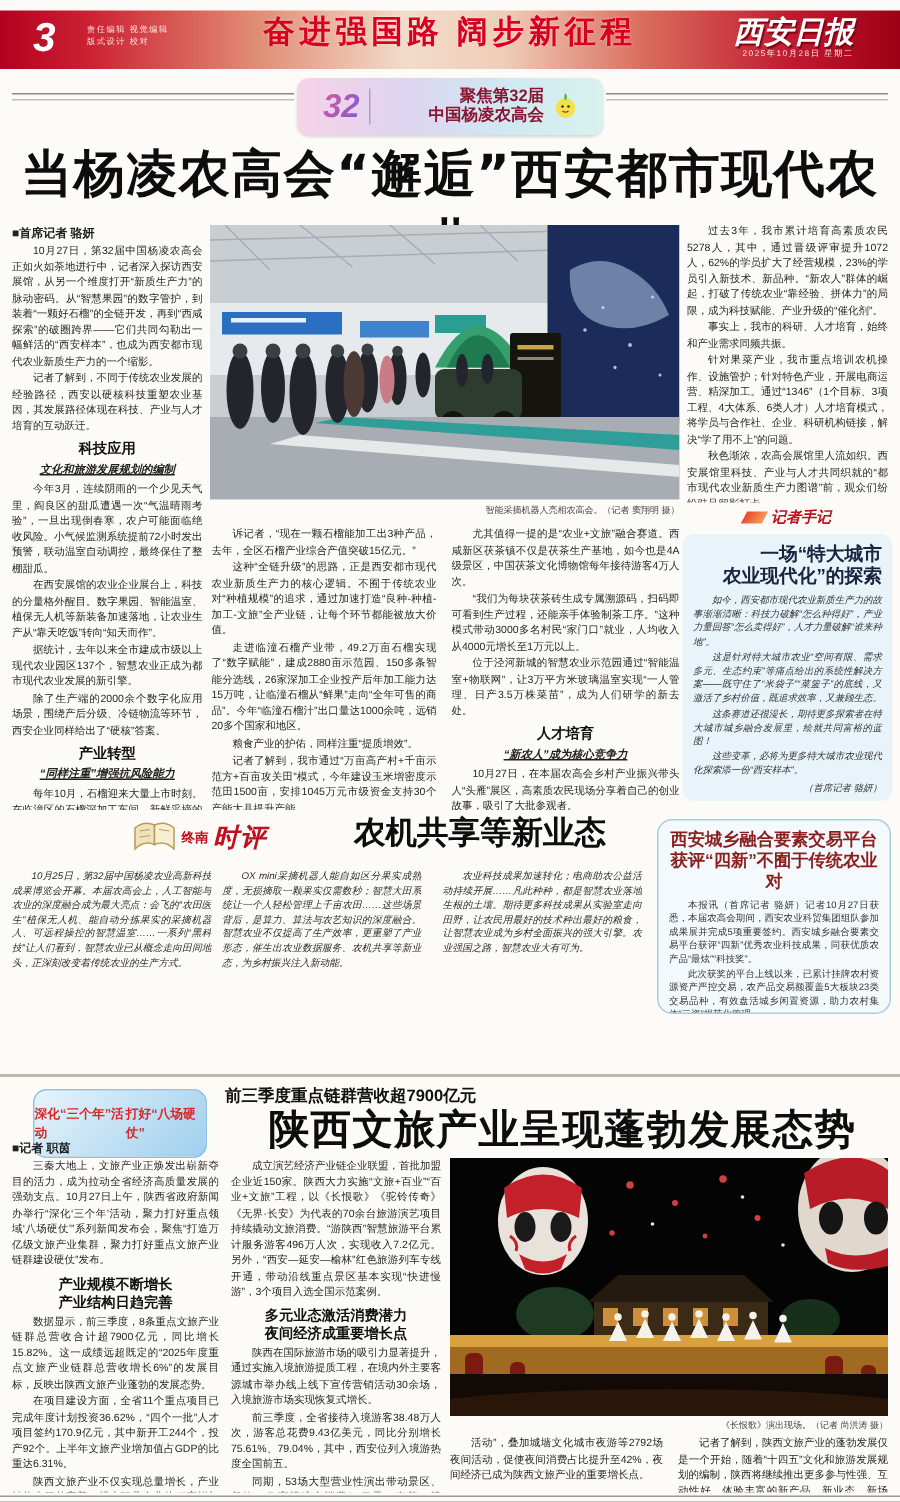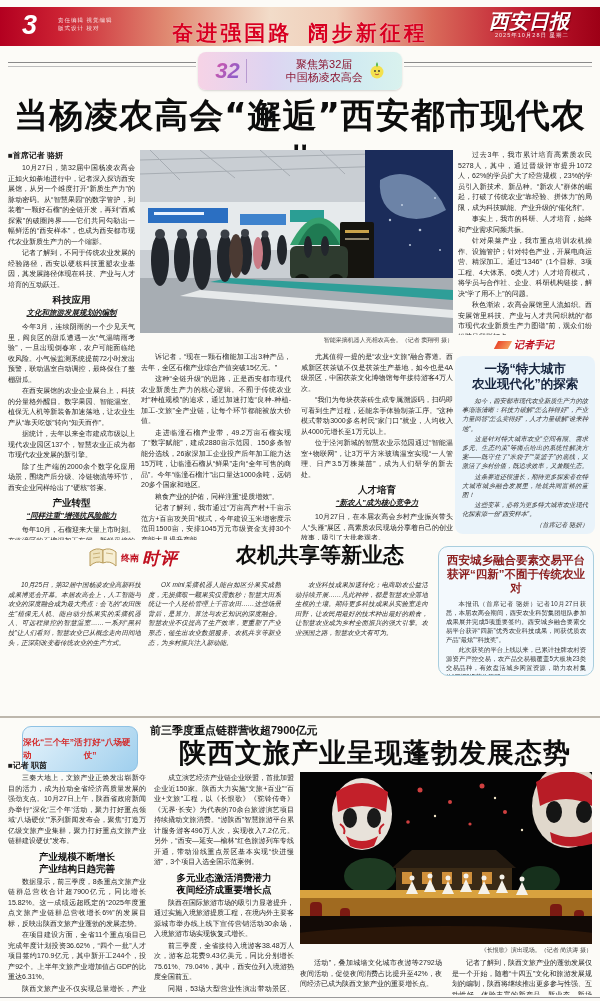--- a/index.html
+++ b/index.html
@@ -3,36 +3,36 @@
 <meta charset="utf-8">
 <style>
   html,body{margin:0;padding:0;background:#9a9a9a;}
   .page{position:relative;width:600px;height:1001px;margin:0 auto;background:#fcfbf7;
         font-family:"Liberation Sans","DejaVu Sans",sans-serif;color:#1c1c1c;overflow:hidden;}
   
   .banner{position:absolute;left:0;top:7px;width:600px;height:39px;
     background:linear-gradient(90deg,#b30020 0%,#cc2233 10%,#e08a72 28%,#f2dcc9 45%,#efcdb8 56%,#d96a5a 72%,#c01a30 88%,#9d0016 100%);}
   .folio-num{position:absolute;left:22px;top:3px;font-size:27px;font-weight:bold;font-style:italic;color:#fff;}
   .folio-meta{position:absolute;left:58px;top:9px;font-size:5.5px;line-height:8px;color:#ffffff;opacity:.85;letter-spacing:1px;}
-  .slogan{position:absolute;left:300px;top:12px;transform:translateX(-50%);font-size:21px;font-weight:900;
-    color:#d80020;letter-spacing:3px;white-space:nowrap;text-shadow:0 0 1px #fff;font-family:Liberation Mono, monospace;}
+  .slogan{position:absolute;left:300px;top:0;transform:translateX(-50%);font-size:21px;font-weight:900;
+    color:#d80020;letter-spacing:3px;white-space:nowrap;text-shadow:0 0 1px #fff;}
   .masthead{position:absolute;right:31px;top:3px;text-align:right;color:#fff;}
   .masthead-name{font-family:"DejaVu Serif","Liberation Serif",serif;font-style:italic;font-weight:bold;font-size:20px;line-height:22px;text-shadow:1px 1px 1px #7a0010;}
   .masthead-date{font-size:5.5px;letter-spacing:1px;opacity:.9;}
   
   .rule{position:absolute;top:62px;height:3px;border-top:1px solid #8a8a8a;border-bottom:1px solid #bdbdbd;}
   .rule-left{left:8px;width:188px;}
   .rule-right{left:404px;width:188px;}
   .focus-badge{position:absolute;left:198px;top:52px;width:204px;height:38px;border-radius:8px;
     background:linear-gradient(90deg,#f6d3e6 0%,#ded4f1 35%,#cfe9f2 70%,#d9f2ee 100%);
     display:flex;align-items:center;justify-content:center;gap:6px;box-shadow:0 1px 2px rgba(0,0,0,.15);}
   .badge-num{font-size:22px;font-weight:900;font-style:italic;
     background:linear-gradient(120deg,#d857a8,#7b5fd0);-webkit-background-clip:text;background-clip:text;color:transparent;}
   .badge-div{width:1px;height:24px;background:#b89ad0;}
-  .badge-text{font-size:11px;line-height:13px;font-weight:400;color:#8a1530;text-align:center;margin-left:33px;}
+  .badge-text{font-size:11px;line-height:13px;font-weight:700;color:#8a1530;text-align:right;margin-left:33px;}
   .badge-mascot{width:16px;height:20px;}
   
   .headline1{position:absolute;left:0;top:93px;width:600px;margin:0;text-align:center;
     font-size:34px;font-weight:900;letter-spacing:1px;color:#0d0d0d;font-family:"DejaVu Sans",sans-serif;}
   .byline1{position:absolute;left:8px;top:150px;font-size:8px;font-weight:bold;color:#222;}
   .col{position:absolute;font-size:7px;line-height:10.5px;text-align:justify;overflow:hidden;color:#262626;}
   .p{margin:0 0 1px 0;text-indent:2em;}
   .col-a{left:8px;top:163px;width:127px;height:377px;}
   .col-b{left:141px;top:352px;width:150px;height:188px;}
   .col-c{left:301px;top:352px;width:152px;height:188px;}
@@ -42,21 +42,21 @@
     text-decoration:underline;color:#222;}
   .photo1{position:absolute;left:140px;top:150px;width:313px;height:183px;background:#c8cdd1;overflow:hidden;}
   .caption1{position:absolute;left:140px;top:336px;width:313px;font-size:6px;color:#444;text-align:right;}
   
   .notes-label{position:absolute;left:455px;top:338px;width:140px;text-align:center;font-size:10px;font-weight:900;
     font-style:italic;color:#c01020;}
   .pen-icon{display:inline-block;width:14px;height:8px;margin-right:4px;background:linear-gradient(100deg,#e8452a,#f5a05c);
     transform:skewX(-28deg);vertical-align:middle;}
   .notes-box{position:absolute;left:455px;top:356px;width:140px;height:178px;background:#e9f3fa;border-radius:8px;
     padding:6px 7px;box-sizing:border-box;overflow:hidden;}
-  .notes-title{font-size:12.5px;line-height:15px;font-weight:900;text-align:center;color:#17253f;margin-bottom:4px;}
+  .notes-title{font-size:12.5px;line-height:15px;font-weight:900;text-align:right;color:#17253f;margin-bottom:4px;}
   .np{margin:0 0 1px;text-indent:2em;font-size:6.3px;line-height:9.2px;font-style:italic;text-align:justify;color:#333;}
   .notes-sign{text-align:right;font-size:6.3px;font-style:italic;color:#333;margin-top:2px;}
   
   .comm-logo{position:absolute;left:88px;top:546px;display:flex;align-items:center;gap:3px;}
   .book-icon{width:30px;height:24px;}
   .zn{font-size:9px;font-weight:900;color:#c01020;}
   .sp{font-size:17px;font-weight:900;font-style:italic;color:#c01020;letter-spacing:1px;}
   .comm-title{position:absolute;left:200px;top:541px;width:240px;margin:0;text-align:center;
     font-size:21px;font-weight:900;color:#0d0d0d;}
   .ecol{position:absolute;top:580px;width:133px;height:130px;font-size:6.5px;line-height:9.6px;

